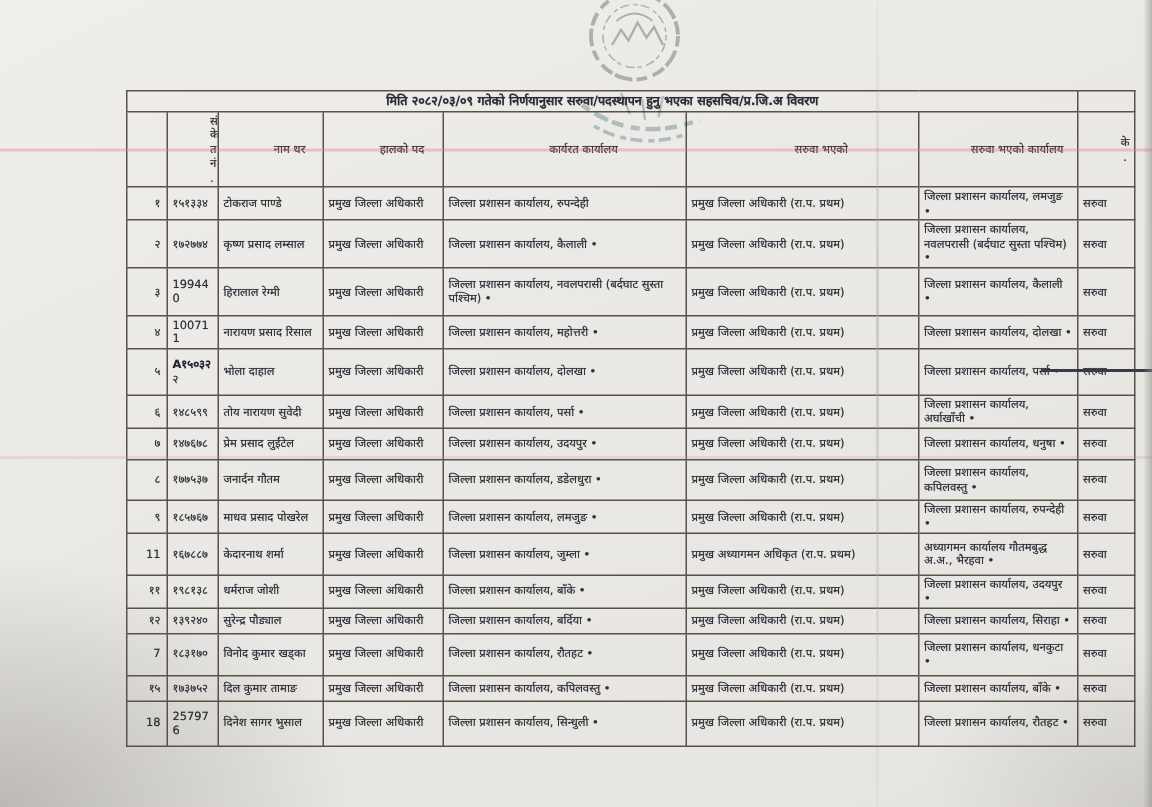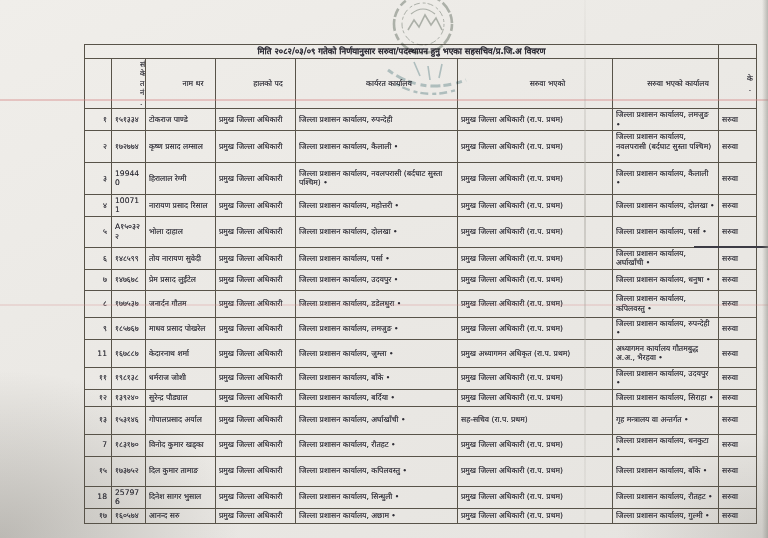--- a/index.html
+++ b/index.html
@@ -6,37 +6,37 @@
   .page{
     position:relative;width:768px;height:538px;overflow:hidden;
     background:
       radial-gradient(ellipse at 0% 100%, rgba(118,115,108,0.40), rgba(118,115,108,0) 22%),
       radial-gradient(ellipse at 100% 100%, rgba(130,127,120,0.25), rgba(130,127,120,0) 14%),
       linear-gradient(155deg,#f0eeea 0%,#ebe9e5 45%,#e6e4e0 100%);
     font-family:"DejaVu Sans","Liberation Sans",sans-serif;
     color:#2e2d36;
   }
   table.transfer-table{
-    position:absolute;left:84px;top:44px;width:672px;
+    position:absolute;left:84px;top:60px;width:672px;
     border-collapse:collapse;table-layout:fixed;
   }
   .transfer-table th,.transfer-table td{
     border:1px solid #585349;
     font-weight:normal;font-size:7.6px;line-height:1.25;
     color:#2e2d36;padding:1px 3px;vertical-align:middle;
     overflow:hidden;word-wrap:break-word;
     text-shadow:0 0 0.5px rgba(46,45,54,0.55);
   }
   .title-row th{
     height:13px;padding:0 2px;text-align:center;
     font-weight:bold;font-size:8.4px;
   }
   .header-row th{height:15px;text-align:center;font-weight:normal;padding-left:28px;}
   td.c-sn{text-align:right;padding-right:4px;}
-  .code-note{font-weight:normal;color:#24232d;}
+  .code-note{font-weight:bold;color:#24232d;}
   
   tbody tr:nth-child(1){height:19px}
   tbody tr:nth-child(2){height:30px}
   tbody tr:nth-child(3){height:32px}
   tbody tr:nth-child(4){height:15px}
   tbody tr:nth-child(5){height:31px}
   tbody tr:nth-child(6){height:15px}
   tbody tr:nth-child(7){height:21px}
   tbody tr:nth-child(8){height:27px}
   tbody tr:nth-child(9){height:15px}
@@ -253,33 +253,20 @@
         <span>१३९२४०</span>
       </td>
       <td>सुरेन्द्र पौड्याल</td>
       <td>प्रमुख जिल्ला अधिकारी</td>
       <td>जिल्ला प्रशासन कार्यालय, बर्दिया •</td>
       <td>प्रमुख जिल्ला अधिकारी (रा.प. प्रथम)</td>
       <td>जिल्ला प्रशासन कार्यालय, सिराहा •</td>
       <td>सरुवा</td>
     </tr>
 
-    <tr>
-      <td class="c-sn">१३</td>
-      <td>
-        <div class="code-note"></div>
-        <span>१५३१४६</span>
-      </td>
-      <td>गोपालप्रसाद अर्याल</td>
-      <td>प्रमुख जिल्ला अधिकारी</td>
-      <td>जिल्ला प्रशासन कार्यालय, अर्घाखाँची •</td>
-      <td>सह-सचिव (रा.प. प्रथम)</td>
-      <td>गृह मन्त्रालय वा अन्तर्गत •</td>
-      <td>सरुवा</td>
-    </tr>
 
     <tr>
       <td class="c-sn">7</td>
       <td>
         <div class="code-note"></div>
         <span>१८३१७०</span>
       </td>
       <td>विनोद कुमार खड्का</td>
       <td>प्रमुख जिल्ला अधिकारी</td>
       <td>जिल्ला प्रशासन कार्यालय, रौतहट •</td>
@@ -309,33 +296,20 @@
         <span>257976</span>
       </td>
       <td>दिनेश सागर भुसाल</td>
       <td>प्रमुख जिल्ला अधिकारी</td>
       <td>जिल्ला प्रशासन कार्यालय, सिन्धुली •</td>
       <td>प्रमुख जिल्ला अधिकारी (रा.प. प्रथम)</td>
       <td>जिल्ला प्रशासन कार्यालय, रौतहट •</td>
       <td>सरुवा</td>
     </tr>
 
-    <tr>
-      <td class="c-sn">१७</td>
-      <td>
-        <div class="code-note"></div>
-        <span>१६०५७४</span>
-      </td>
-      <td>आनन्द सरु</td>
-      <td>प्रमुख जिल्ला अधिकारी</td>
-      <td>जिल्ला प्रशासन कार्यालय, अछाम •</td>
-      <td>प्रमुख जिल्ला अधिकारी (रा.प. प्रथम)</td>
-      <td>जिल्ला प्रशासन कार्यालय, गुल्मी •</td>
-      <td>सरुवा</td>
-    </tr>
   </tbody>
   </table>
 
   <svg class="stamp" viewBox="0 0 130 130">
     <g fill="none" stroke="rgba(104,116,106,0.85)">
       <circle cx="57" cy="32" r="29" stroke-width="2.6" stroke-dasharray="7 3 12 2 9 4"></circle>
       <circle cx="57" cy="32" r="21" stroke-width="1" stroke-dasharray="3 2 6 3"></circle>
       <path d="M42 38 l6 -10 l5 7 l6 -12 l6 10 l5 -7 l6 12" stroke-width="1.6"></path>
       <path d="M45 22 q12 -10 24 0" stroke-width="1.2"></path>
     </g>

